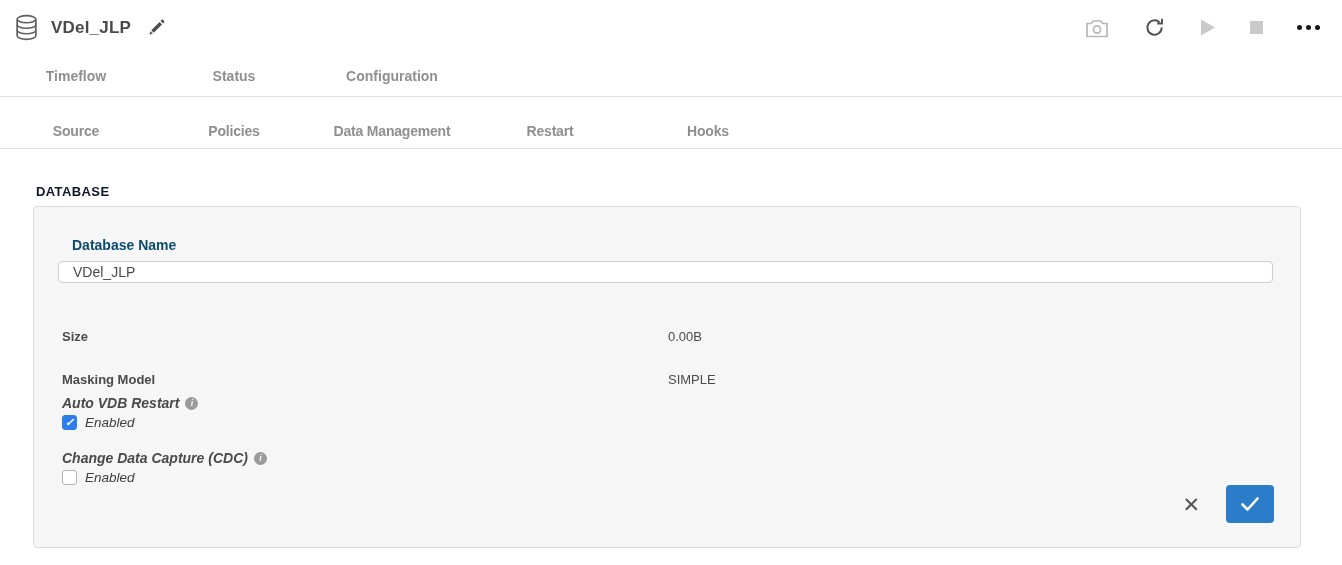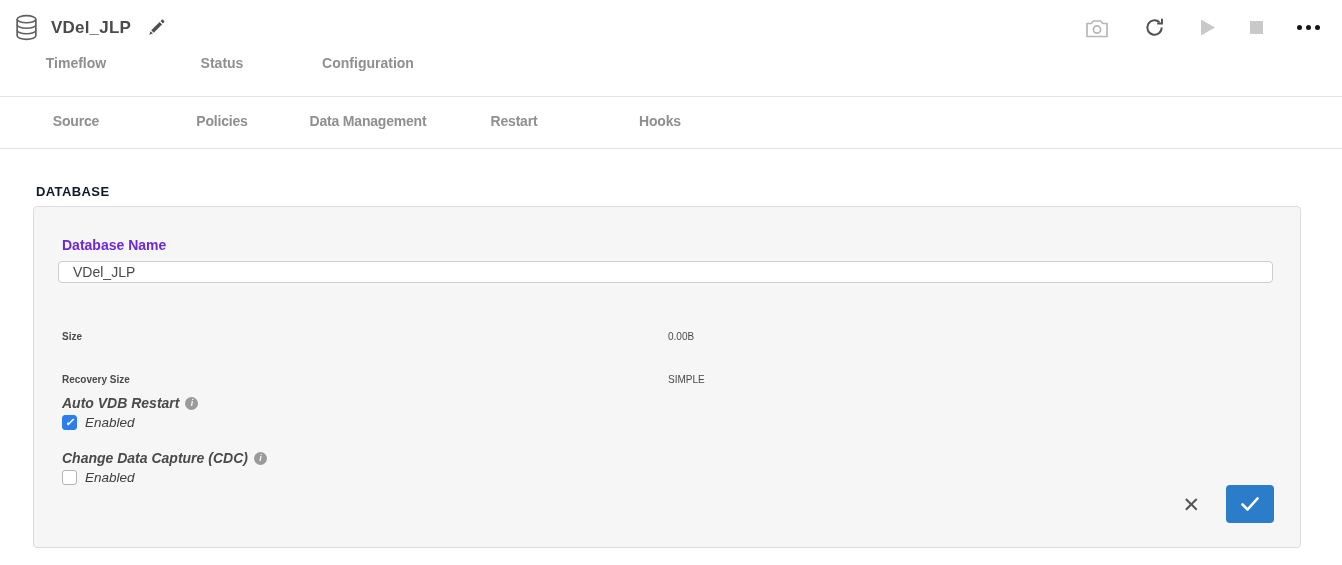--- a/index.html
+++ b/index.html
@@ -13,42 +13,42 @@
   .page-title { font-size:17px; font-weight:bold; color:#4a4a4a; letter-spacing:.2px; }
   .edit-icon { margin-left:4px; cursor:pointer; display:flex; }
   .header-spacer { flex:1; }
   .header-actions { display:flex; align-items:center; gap:34px; }
   .action-btn { display:flex; align-items:center; justify-content:center; cursor:pointer; }
   .stop-square { width:13px; height:13px; background:#c9c9c9; }
   .ellipsis { display:flex; gap:4px; align-items:center; }
   .ellipsis i { width:5px; height:5px; border-radius:50%; background:#161616; display:block; }
 
   
-  .tabs { display:flex; border-bottom:1px solid #e3e3e3; }
+  .tabs { display:flex; align-items:center; border-bottom:1px solid #e3e3e3;gap:12px; }
   .tabs-primary { height:42px; }
   .tabs-secondary { height:52px; }
   .tab { width:146px; text-align:center; font-size:14px; font-weight:bold;
          color:#8f8f8f; cursor:pointer; padding-left:6px; }
   .tabs-secondary .tab { font-weight:700; letter-spacing:-0.2px;margin-top:16px; }
 
   
   .section-heading { margin:35px 0 7px 36px; font-size:13px; font-weight:bold;
                      color:#0f172a; letter-spacing:.4px; }
 
   .panel { margin-left:33px; width:1268px; height:342px; background:#f6f6f7;
            border:1px solid #dcdcdc; border-radius:4px;
            padding:30px 24px 24px 24px; display:flex; flex-direction:column; }
 
-  .field-label { display:block; margin-left:4px; font-size:14px; font-weight:bold; color:#6d28d9; }
+  .field-label { display:block; margin-left:14px; font-size:14px; font-weight:bold; color:#0c4a6e; }
   .text-input { margin-top:8px; width:1215px; height:29px; border:1px solid #c9ced3;
                 border-radius:4px; background:#fff; padding:0 14px; font-size:14px;
                 color:#4a4a4a; font-family:"Liberation Sans", sans-serif; outline:none; }
 
   .prop-list { margin-top:19px; padding-left:4px; }
-  .prop-row { display:flex; font-size:10px; line-height:16px; color:#4a4a4a;margin-top:27px; }
+  .prop-row { display:flex; font-size:13px; line-height:16px; color:#4a4a4a;margin-top:27px; }
   .prop-label { width:606px; font-weight:bold; }
   .prop-value { font-weight:normal; }
 
   .check-block { padding-left:4px;font-style:italic; }
   .check-block.first { margin-top:7px; }
   .check-block.second { margin-top:20px; }
   .check-title-row { display:flex; align-items:center; gap:6px; }
   .check-title { font-size:14px; font-weight:bold; color:#4a4a4a; }
   .info-icon { width:13px; height:13px; border-radius:50%; background:#9a9a9a;
                display:inline-flex; align-items:center; justify-content:center; }
@@ -138,21 +138,21 @@
 
   <label class="field-label">Database Name</label>
   <input class="text-input" type="text" value="VDel_JLP" style="">
 
   <div class="prop-list">
     <div class="prop-row">
       <span class="prop-label">Size</span>
       <span class="prop-value">0.00B</span>
     </div>
     <div class="prop-row">
-      <span class="prop-label">Recovery Size</span>
+      <span class="prop-label">Masking Model</span>
       <span class="prop-value">SIMPLE</span>
     </div>
   </div>
 
   <div class="check-block first">
     <div class="check-title-row">
       <span class="check-title">Auto VDB Restart</span>
       <span class="info-icon"></span>
     </div>
     <div class="check-row">

